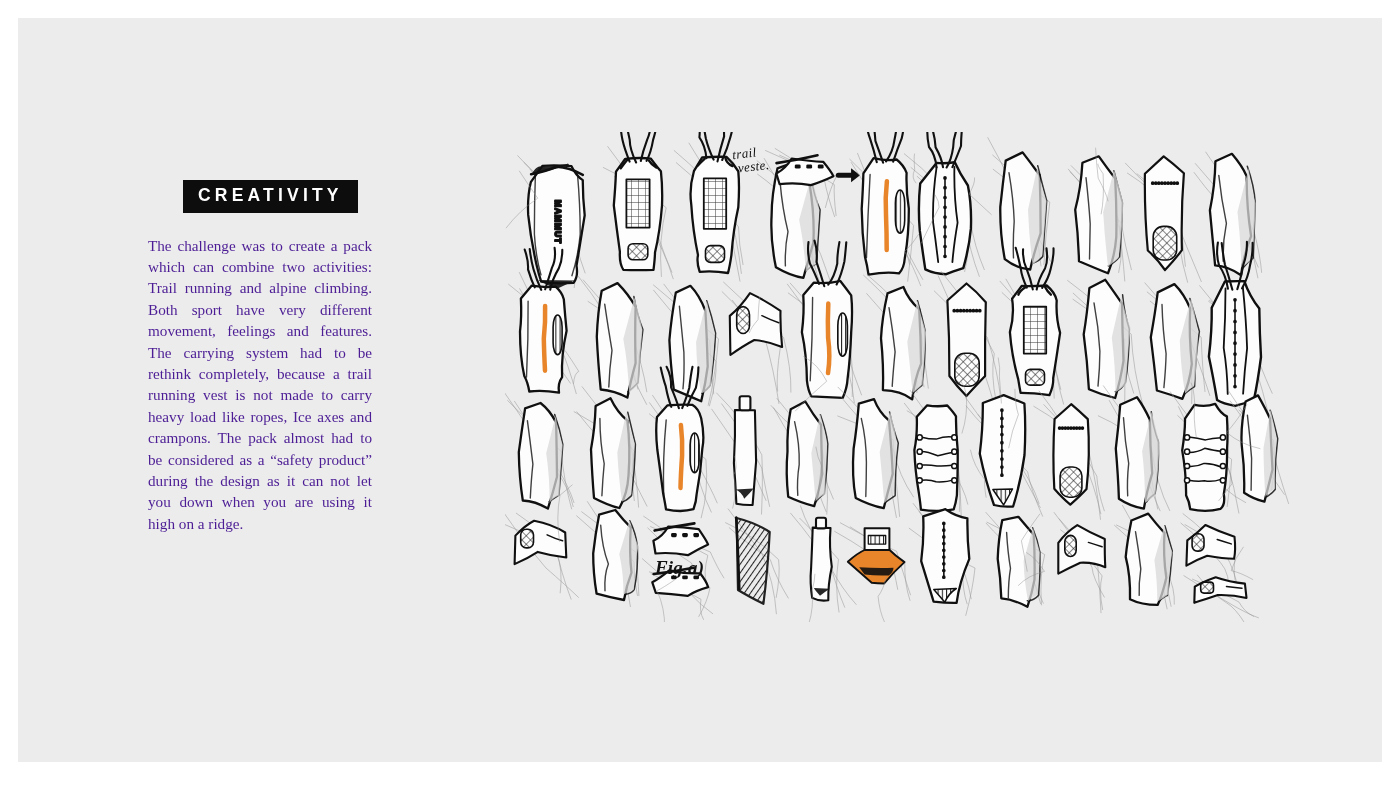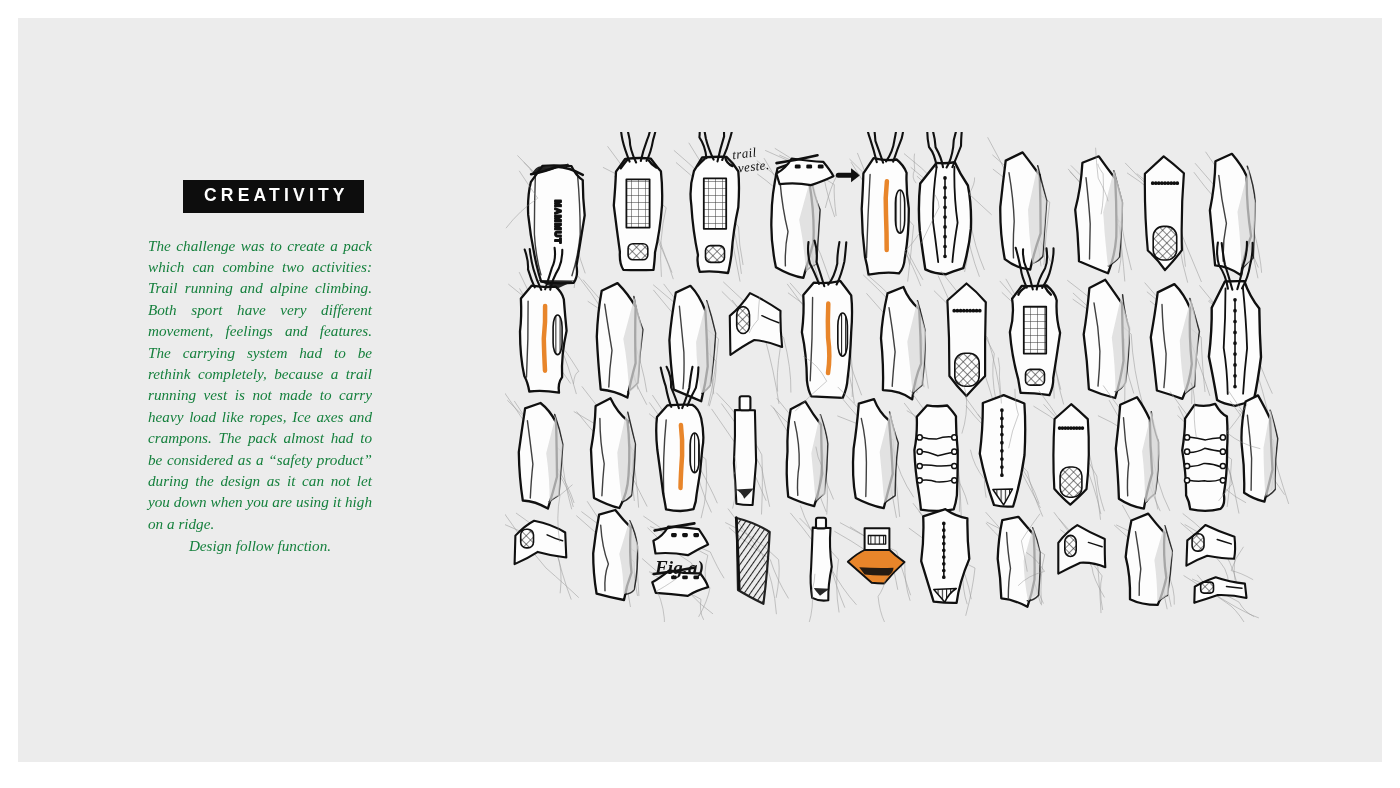--- a/index.html
+++ b/index.html
@@ -24,38 +24,37 @@
 
   
   #text-col{
     position:absolute;
     left:148px;top:180px;
     width:224px;
   }
   #title-block{
     display:inline-block;
     background:#0d0d0d;
-    padding:7px 15px 8px 21px;
+    padding:7px 15px 8px 15px;
     margin-left:35px;
   }
   #title-block .title-text{
     display:block;
     color:#ffffff;
     font-family:"Liberation Sans", sans-serif;
     font-size:17.5px;
     font-weight:600;
     letter-spacing:4.2px;
     line-height:1;
   }
   #body-copy{
     margin-top:22px;
     width:224px;
-    color:#15803d;
+    color:#4c1d95;
     font-family:"Liberation Serif", serif;
-    font-style:italic;
     font-size:15.2px;
     line-height:21.4px;
     text-align:justify;
     text-justify:inter-word;
     hyphens:auto;
   }
   #body-copy .para2{
     display:block;
     text-align:center;
     margin-top:1px;
@@ -103,21 +102,20 @@
   <div id="panel"></div>
 
   <div id="text-col">
 
     <div id="title-block">
       <span class="title-text">CREATIVITY</span>
     </div>
 
     <div id="body-copy">
       <span class="para1">The challenge was to create a pack which can combine two activities: Trail running and alpine climbing. Both sport have very different movement, feelings and features. The carrying system had to be rethink completely, because a trail running vest is not made to carry heavy load like ropes, Ice axes and crampons. The pack almost had to be considered as a “safety product” during the design as it can not let you down when you are using it high on a ridge.</span>
-      <span class="para2">Design follow function.</span>
     </div>
 
   </div>
 
   <div id="sketch-field">
 
     <svg id="sketch-svg" viewBox="0 0 790 490" xmlns="http://www.w3.org/2000/svg">
       <defs>
         <pattern id="hatchA" width="5" height="5" patternUnits="userSpaceOnUse" patternTransform="rotate(35)">
           <line x1="0" y1="0" x2="0" y2="5" stroke="#141414" stroke-width="2.1"></line>

